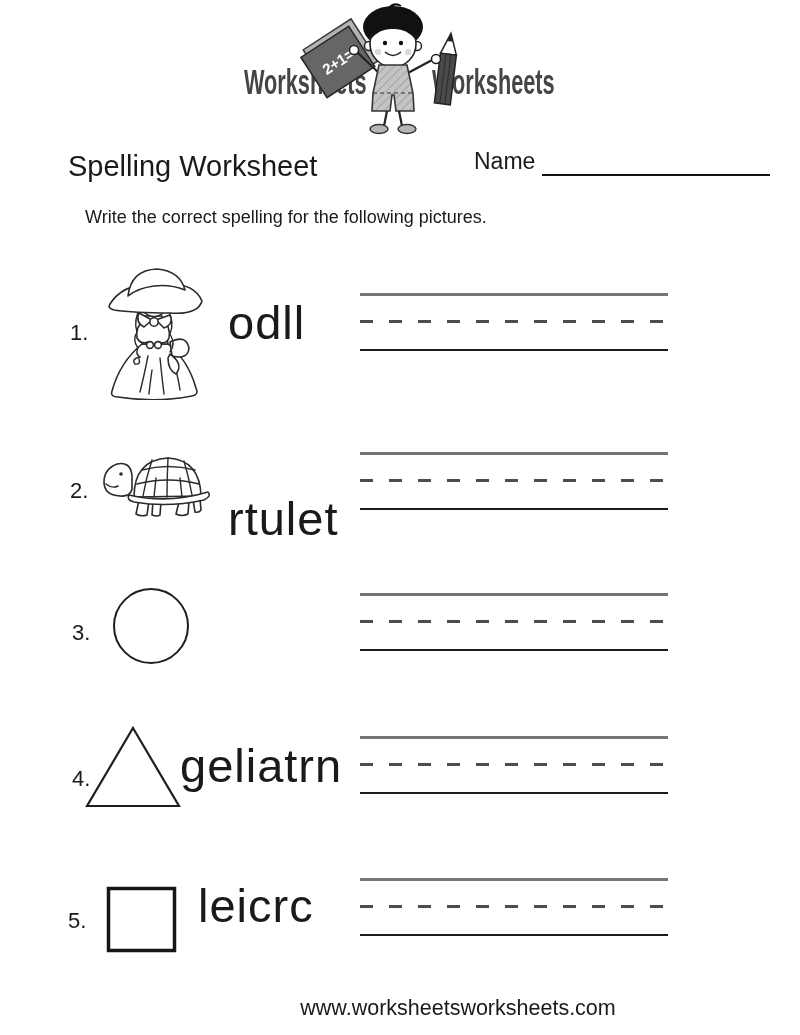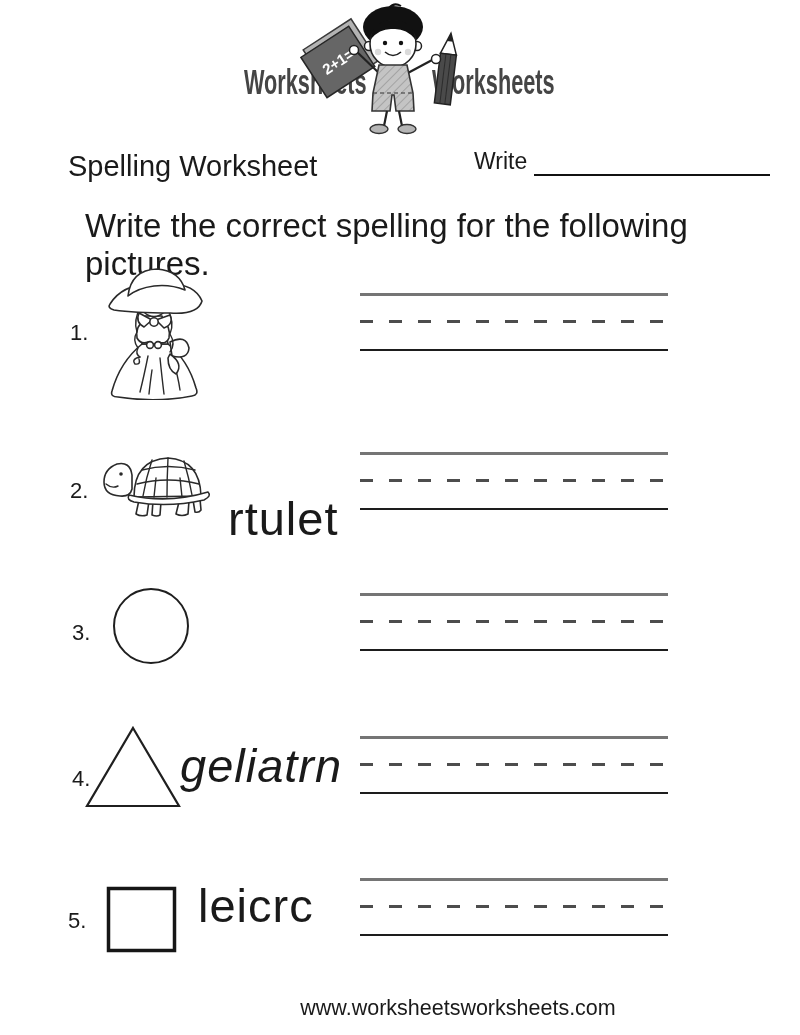--- a/index.html
+++ b/index.html
@@ -17,21 +17,21 @@
     font-size:35px;font-weight:bold;color:#454545;
     transform:scaleX(0.62);transform-origin:left top;
     letter-spacing:0px;white-space:nowrap;
   }
   .logo-svg{position:absolute;left:288px;top:2px;}
   
   .title{position:absolute;left:68px;top:150px;font-size:29px;text-align:right;}
   .name-row{position:absolute;left:474px;top:148px;width:296px;display:flex;align-items:flex-end;}
   .name-label{font-size:23px;line-height:1.2;}
   .name-line{flex:1;margin-left:7px;border-bottom:2px solid #111;height:25px;}
-  .instruction{position:absolute;left:85px;top:207px;font-size:33px;}
+  .instruction{position:absolute;left:85px;top:207px;font-size:18px;}
   
   .q-number{position:absolute;font-size:22px;}
   .q-word{position:absolute;font-size:47px;letter-spacing:1px;line-height:1;white-space:nowrap;}
   .pic{position:absolute;}
   .lines{position:absolute;width:308px;height:60px;left:360px;}
   .ln{position:absolute;left:0;right:0;}
   .ln-top{top:0;height:3px;background:#757575;}
   .ln-mid{top:27px;height:2.5px;background:repeating-linear-gradient(90deg,#4d4d4d 0,#4d4d4d 13px,transparent 13px,transparent 29px);}
   .ln-bot{top:56px;height:2px;background:#1d1d1d;}
   
@@ -94,21 +94,21 @@
 
     <line x1="99" y1="109" x2="96" y2="124" stroke="#222" stroke-width="2.2"></line>
     <line x1="111" y1="109" x2="114" y2="124" stroke="#222" stroke-width="2.2"></line>
     <ellipse cx="91" cy="127" rx="9" ry="4.5" fill="#b5b5b5" stroke="#333" stroke-width="1.4"></ellipse>
     <ellipse cx="119" cy="127" rx="9" ry="4.5" fill="#b5b5b5" stroke="#333" stroke-width="1.4"></ellipse>
   </svg>
 
   <div class="title">Spelling Worksheet</div>
 
   <div class="name-row">
-    <span class="name-label">Write</span>
+    <span class="name-label">Name</span>
     <span class="name-line"></span>
   </div>
 
   <div class="instruction">Write the correct spelling for the following pictures.</div>
 
   <div class="q-number" style="left:70px;top:320px;">1.</div>
   <svg class="pic" style="left:100px;top:260px;" width="112" height="140" viewBox="0 0 112 140">
 
     <path class="sk" d="M42,84 Q20,102 12,131 Q10,137 18,137 Q56,143 92,136 Q99,135 96,128 Q88,100 68,84 Z"></path>
     <path class="ln2" d="M48,96 Q44,116 40,132"></path>
@@ -135,20 +135,21 @@
     <circle cx="59" cy="43" r="1.6" fill="#2a2a2a"></circle>
     <path class="ln2" d="M50,50 Q54,53 58,50"></path>
 
     <path class="sk" d="M10,44 Q24,22 56,25 Q93,20 102,41 Q98,55 70,53 Q34,53 14,50 Q7,48 10,44 Z"></path>
     <path class="sk" d="M28,36 Q31,10 57,9 Q80,11 85,30 Q70,24 54,26 Q38,28 28,36 Z"></path>
 
     <path class="sk" d="M52,60 L39,53 Q35,62 44,67 Z"></path>
     <path class="sk" d="M56,60 L70,55 Q74,64 64,68 Z"></path>
     <circle class="sk" cx="54" cy="62" r="4.2"></circle>
   </svg>
+  <div class="q-word" style="left:228px;top:299px;">odll</div>
   <div class="lines" style="top:293px;">
     <div class="ln ln-top"></div>
     <div class="ln ln-mid"></div>
     <div class="ln ln-bot"></div>
   </div>
 
   <div class="q-number" style="left:70px;top:478px;">2.</div>
   <svg class="pic" style="left:96px;top:448px;" width="120" height="70" viewBox="0 0 120 70">
 
     <path class="sk" d="M21,16 Q34,13 36,27 L36,41 Q34,49 24,48 Q8,47 8,34 Q8,21 21,16 Z"></path>
@@ -185,21 +186,21 @@
   <div class="lines" style="top:593px;">
     <div class="ln ln-top"></div>
     <div class="ln ln-mid"></div>
     <div class="ln ln-bot"></div>
   </div>
 
   <div class="q-number" style="left:72px;top:766px;">4.</div>
   <svg class="pic" style="left:84px;top:725px;" width="98" height="84" viewBox="0 0 98 84">
     <polygon points="49,3 95,81 3,81" fill="none" stroke="#1f1f1f" stroke-width="2.2"></polygon>
   </svg>
-  <div class="q-word" style="left:180px;top:742px;font-style:italic;">geliatrn</div>
+  <div class="q-word" style="left:180px;top:742px;">geliatrn</div>
   <div class="lines" style="top:736px;">
     <div class="ln ln-top"></div>
     <div class="ln ln-mid"></div>
     <div class="ln ln-bot"></div>
   </div>
 
   <div class="q-number" style="left:68px;top:908px;">5.</div>
   <svg class="pic" style="left:106px;top:886px;" width="71" height="67" viewBox="0 0 71 67">
     <rect x="2.5" y="2.5" width="66" height="62" fill="none" stroke="#161616" stroke-width="3.5"></rect>
   </svg>

